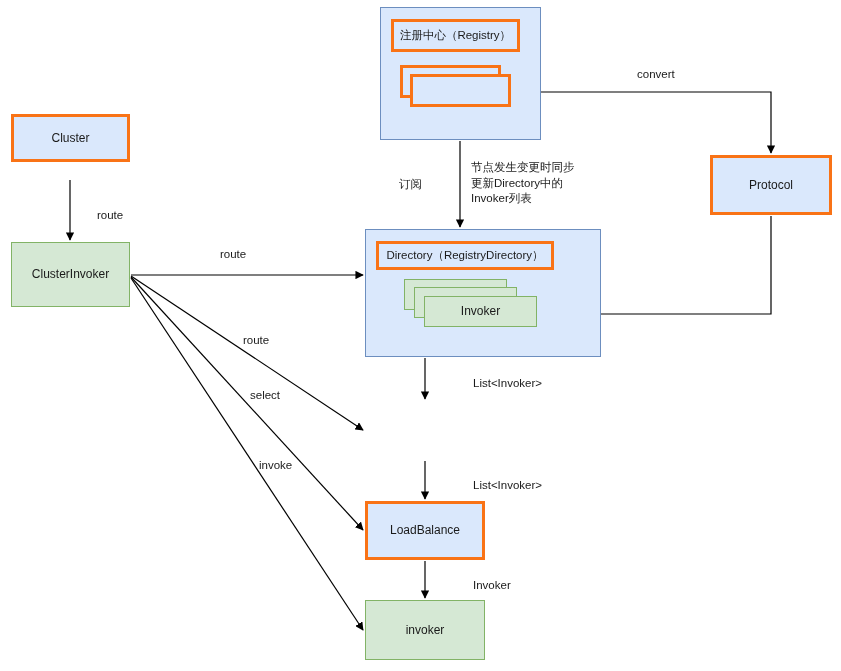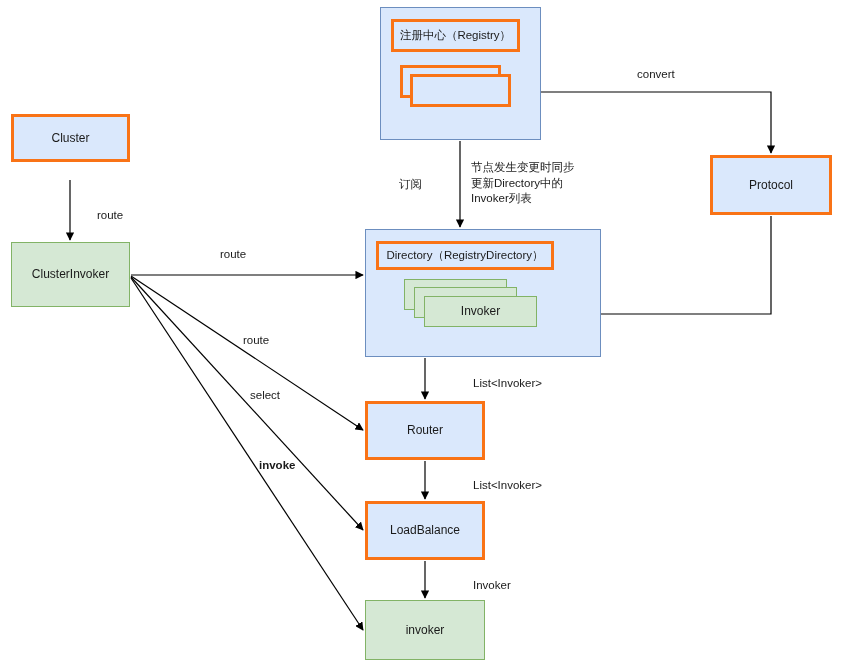--- a/index.html
+++ b/index.html
@@ -132,21 +132,20 @@
   <div class="node green" style="left:11px; top:242px; width:119px; height:65px;">ClusterInvoker</div>
 
   <div class="node container-blue" style="left:365px; top:229px; width:236px; height:128px;"></div>
 
   <div class="node blue" style="left:376px; top:241px; width:178px; height:29px; font-size:11.5px;">Directory（RegistryDirectory）</div>
 
   <div class="stack-item green" style="left:404px; top:279px; width:103px; height:31px;"></div>
   <div class="stack-item green" style="left:414px; top:287px; width:103px; height:31px;"></div>
   <div class="node green" style="left:424px; top:296px; width:113px; height:31px;">Invoker</div>
 
-  <div class="node blue" style="left:365px; top:401px; width:120px; height:59px;">Router</div>
 
   <div class="node blue" style="left:365px; top:501px; width:120px; height:59px;">LoadBalance</div>
 
   <div class="node green" style="left:365px; top:600px; width:120px; height:60px;">invoker</div>
 
   <div class="label" style="left:637px; top:67px;">convert</div>
 
   <div class="label" style="left:399px; top:177px;">订阅</div>
 
   <div class="label multiline" style="left:471px; top:160px;">节点发生变更时同步
@@ -154,21 +153,21 @@
 Invoker列表</div>
 
   <div class="label" style="left:97px; top:208px;">route</div>
 
   <div class="label" style="left:220px; top:247px;">route</div>
 
   <div class="label" style="left:243px; top:333px;">route</div>
 
   <div class="label" style="left:250px; top:388px;text-align:right;">select</div>
 
-  <div class="label" style="left:259px; top:458px;font-weight:bold;">invoke</div>
+  <div class="label" style="left:259px; top:458px;">invoke</div>
 
   <div class="label" style="left:473px; top:376px;">List&lt;Invoker&gt;</div>
 
   <div class="label" style="left:473px; top:478px;">List&lt;Invoker&gt;</div>
 
   <div class="label" style="left:473px; top:578px;">Invoker</div>
 
 </div>
 
 </body></html>

